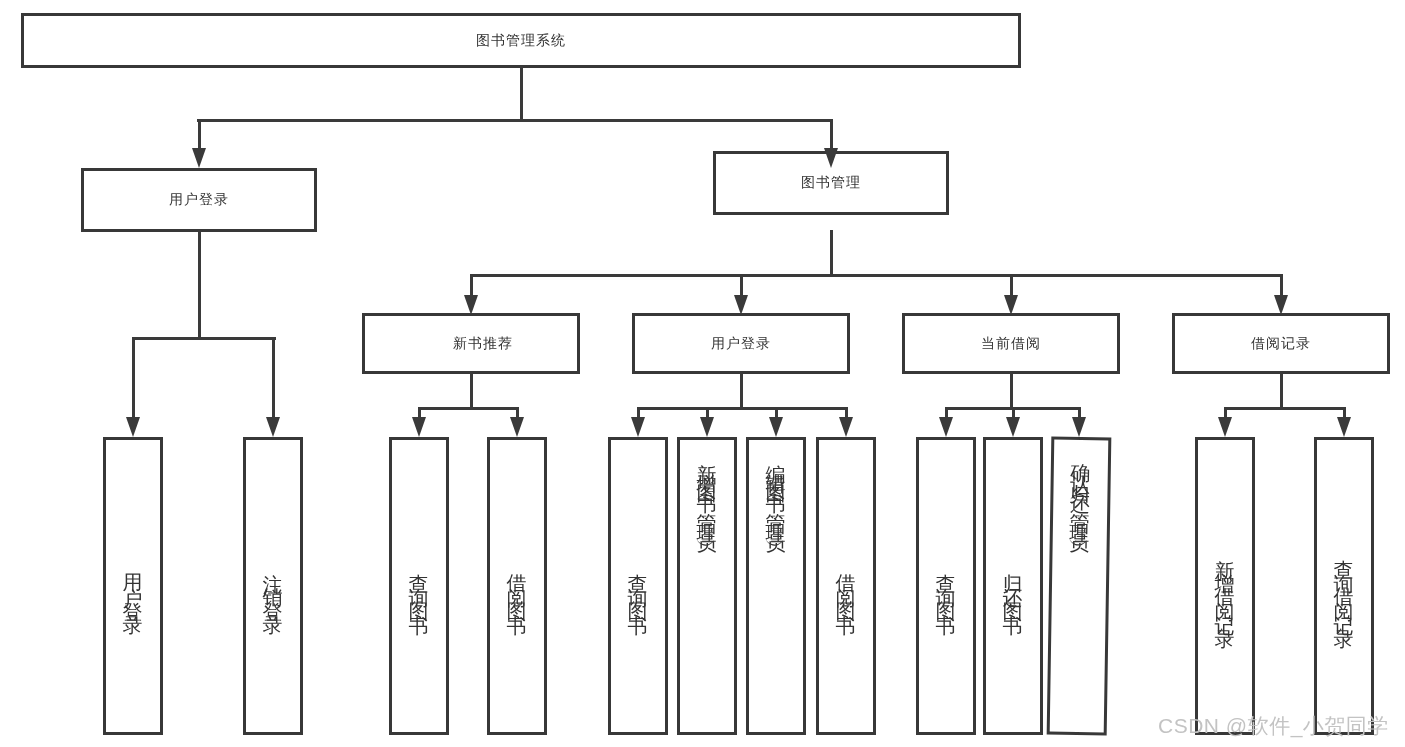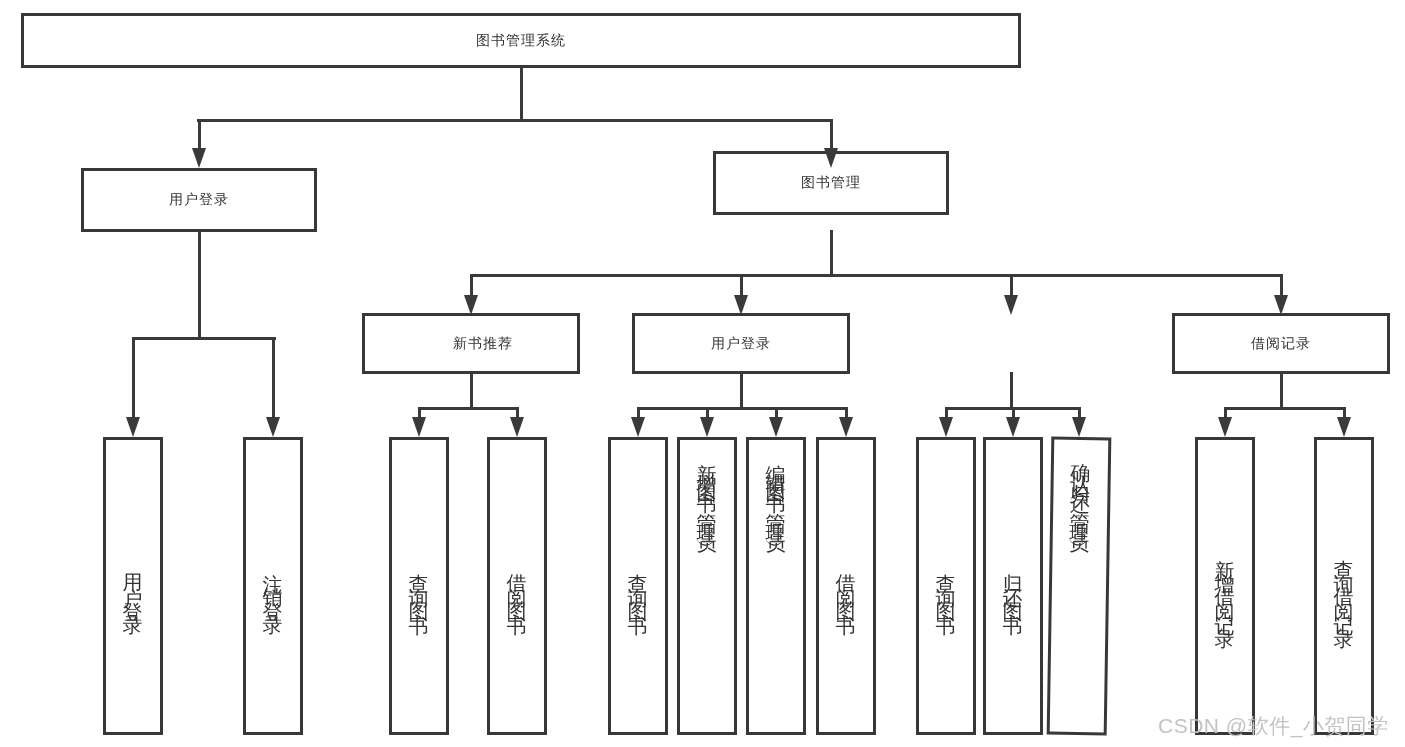--- a/index.html
+++ b/index.html
@@ -48,20 +48,23 @@
   </div>
   <div class="box h" style="left:713px; top:151px; width:236px; height:64px;">
     <span>图书管理</span>
   </div>
 
   <div class="box h" style="left:362px; top:313px; width:218px; height:61px;padding-left:24px;">
     <span>新书推荐</span>
   </div>
   <div class="box h" style="left:632px; top:313px; width:218px; height:61px;">
     <span>用户登录</span>
+  </div>
+  <div class="box h" style="left:902px; top:313px; width:218px; height:61px;">
+    <span>当前借阅</span>
   </div>
   <div class="box h" style="left:1172px; top:313px; width:218px; height:61px;text-align:center;">
     <span>借阅记录</span>
   </div>
 
   <div class="box v" style="left:103px;">
     <span class="vtext">用户登录</span>
   </div>
   <div class="box v" style="left:243px;">
     <span class="vtext">注销登录</span>

